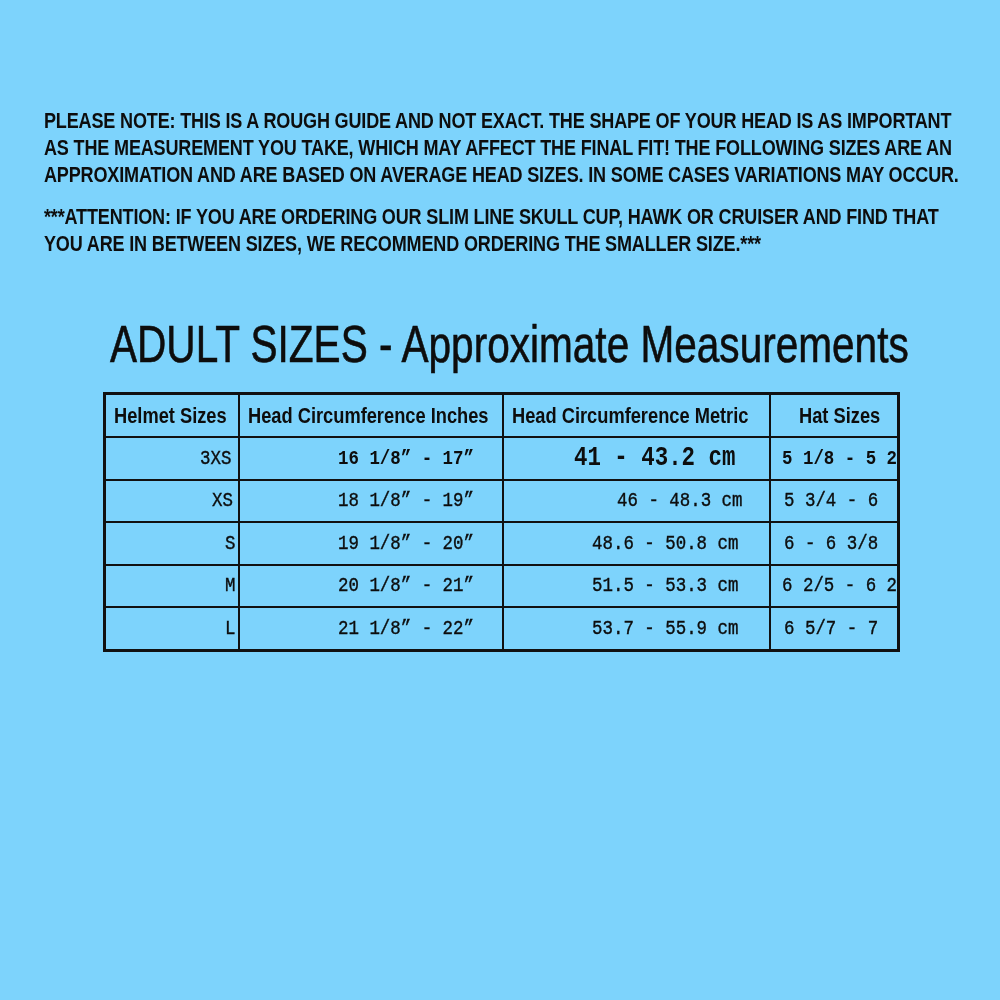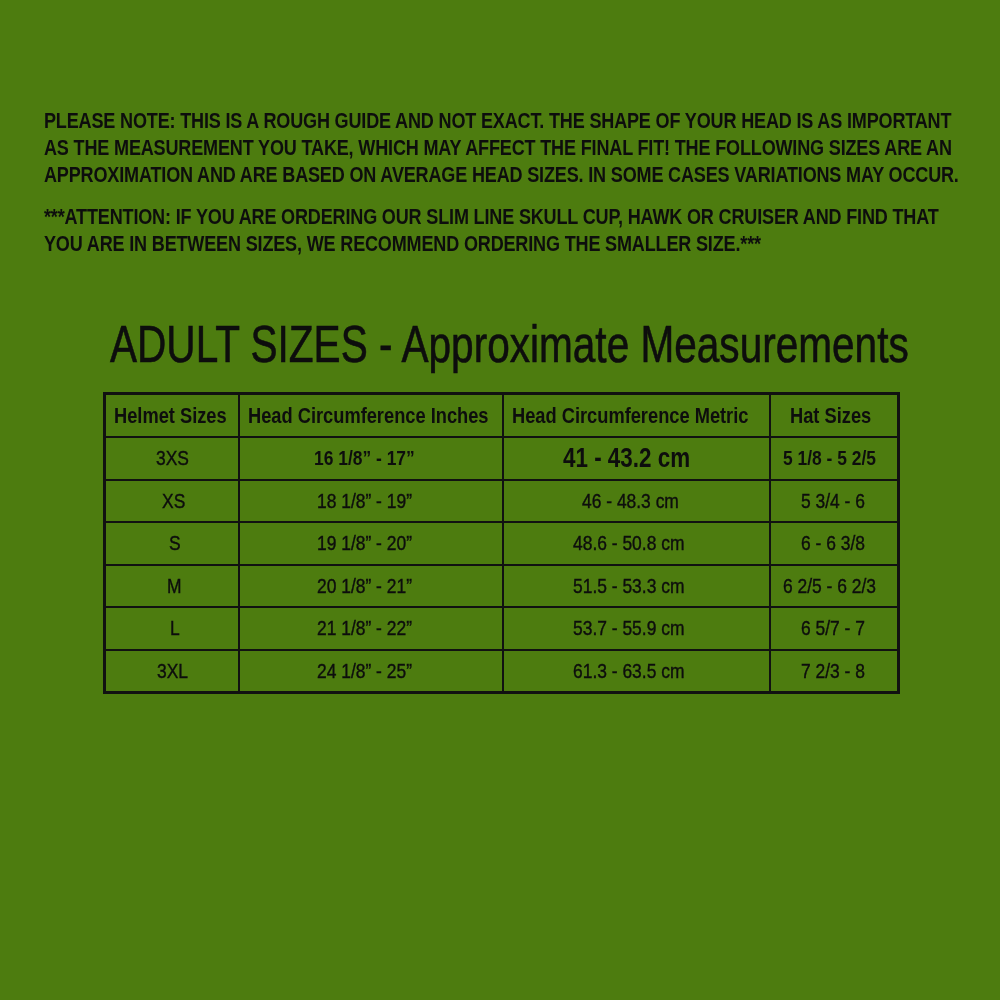--- a/index.html
+++ b/index.html
@@ -9,21 +9,21 @@
     width: 1000px;
     height: 1000px;
     font-family: "Liberation Sans", sans-serif;
     color: #0d0d0d;
     overflow: hidden;
   }
   .page {
     position: relative;
     width: 1000px;
     height: 1000px;
-    background: #4d7c0f;
+    background: #7dd3fc;
   }
   
   .para {
     position: absolute;
     left: 44px;
   }
   .para .pline {
     font-size: 22px;
     font-weight: bold;
     line-height: 27px;
@@ -57,26 +57,26 @@
     left: 103px;
     top: 392px;
     width: 794px;
     border-collapse: collapse;
     table-layout: fixed;
     border: 3px solid #111111;
   }
   table.sizes th, table.sizes td {
     border: 2px solid #111111;
     padding: 0 0 0 8px;
-    text-align: center;
+    text-align: right;
     vertical-align: middle;
     overflow: hidden;
   }
   table.sizes th { height: 41px; }
-  table.sizes td { height: 40.5px; }
+  table.sizes td { height: 40.5px; font-family: Liberation Mono, monospace; }
   table.sizes td.c4, table.sizes th.c4 { padding-left: 11px; }
   .cellText {
     display: inline-block;
     white-space: nowrap;
     transform: scaleX(0.83);
     transform-origin: 0 50%;
     font-size: 21px;
     -webkit-text-stroke: 0.4px #0d0d0d;
   }
   th .cellText {
@@ -152,22 +152,16 @@
     <td class="c2"><span class="cellText">20 1/8” - 21”</span></td>
     <td class="c3"><span class="cellText">51.5 - 53.3 cm</span></td>
     <td class="c4"><span class="cellText">6 2/5 - 6 2/3</span></td>
   </tr>
         <tr>
     <td class="c1"><span class="cellText">L</span></td>
     <td class="c2"><span class="cellText">21 1/8” - 22”</span></td>
     <td class="c3"><span class="cellText">53.7 - 55.9 cm</span></td>
     <td class="c4"><span class="cellText">6 5/7 - 7</span></td>
   </tr>
-        <tr>
-    <td class="c1"><span class="cellText">3XL</span></td>
-    <td class="c2"><span class="cellText">24 1/8” - 25”</span></td>
-    <td class="c3"><span class="cellText">61.3 - 63.5 cm</span></td>
-    <td class="c4"><span class="cellText">7 2/3 - 8</span></td>
-  </tr>
       </tbody>
   </table>
 
 </div>
 
 </body></html>

